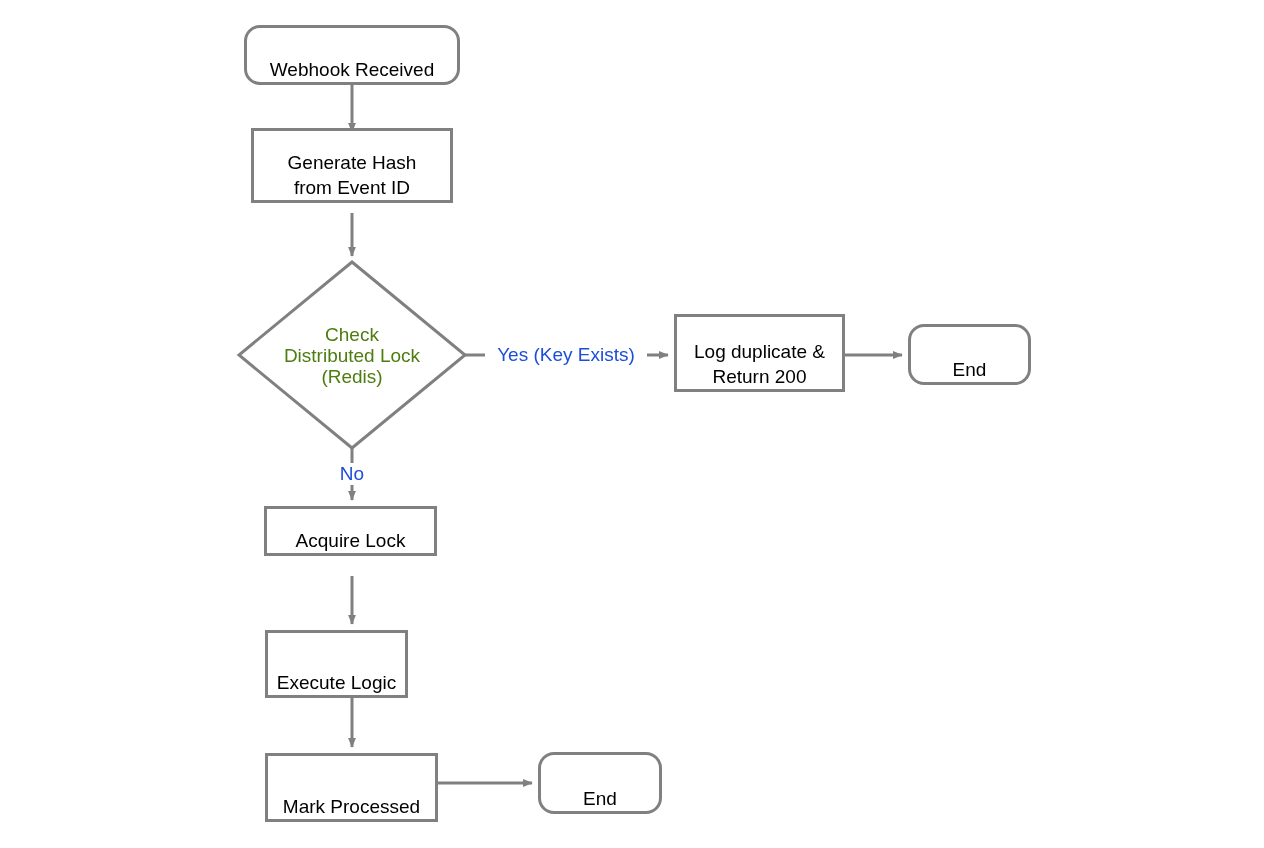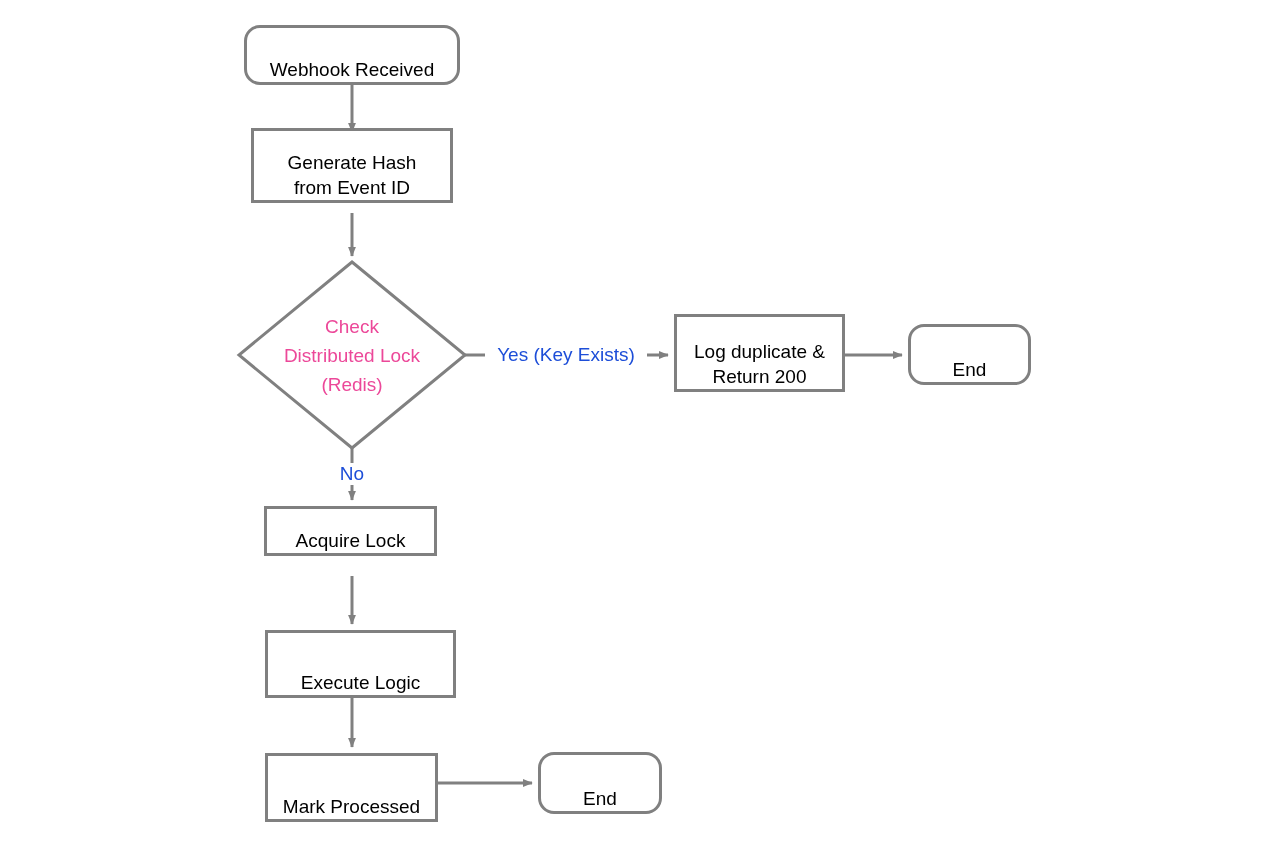--- a/index.html
+++ b/index.html
@@ -48,23 +48,23 @@
   .diamond-label {
     position: absolute;
     left: 0;
     top: 0;
     width: 100%;
     height: 100%;
     display: flex;
     align-items: center;
     justify-content: center;
     text-align: center;
-    color: #ec4899;
+    color: #4d7c0f;
     font-size: 19px;
-    line-height: 29px;
+    line-height: 21px;
     font-family: "Liberation Sans", sans-serif;
     white-space: pre-line;
     pointer-events: none;
   }
   .edge-label {
     position: absolute;
     color: #1d4ed8;
     font-size: 19px;
     line-height: 22px;
     font-family: "Liberation Sans", sans-serif;
@@ -141,21 +141,21 @@
 </div>
 
 <div class="node terminal" style="left:908px; top:324px; width:123px; height:61px;">
   <span>End</span>
 </div>
 
 <div class="node process" style="left:264px; top:506px; width:173px; height:50px;">
   <span>Acquire Lock</span>
 </div>
 
-<div class="node process" style="left:265px; top:630px; width:191px; height:68px;">
+<div class="node process" style="left:265px; top:630px; width:143px; height:68px;">
   <span>Execute Logic</span>
 </div>
 
 <div class="node process" style="left:265px; top:753px; width:173px; height:69px;">
   <span>Mark Processed</span>
 </div>
 
 <div class="node terminal" style="left:538px; top:752px; width:124px; height:62px;">
   <span>End</span>
 </div>

